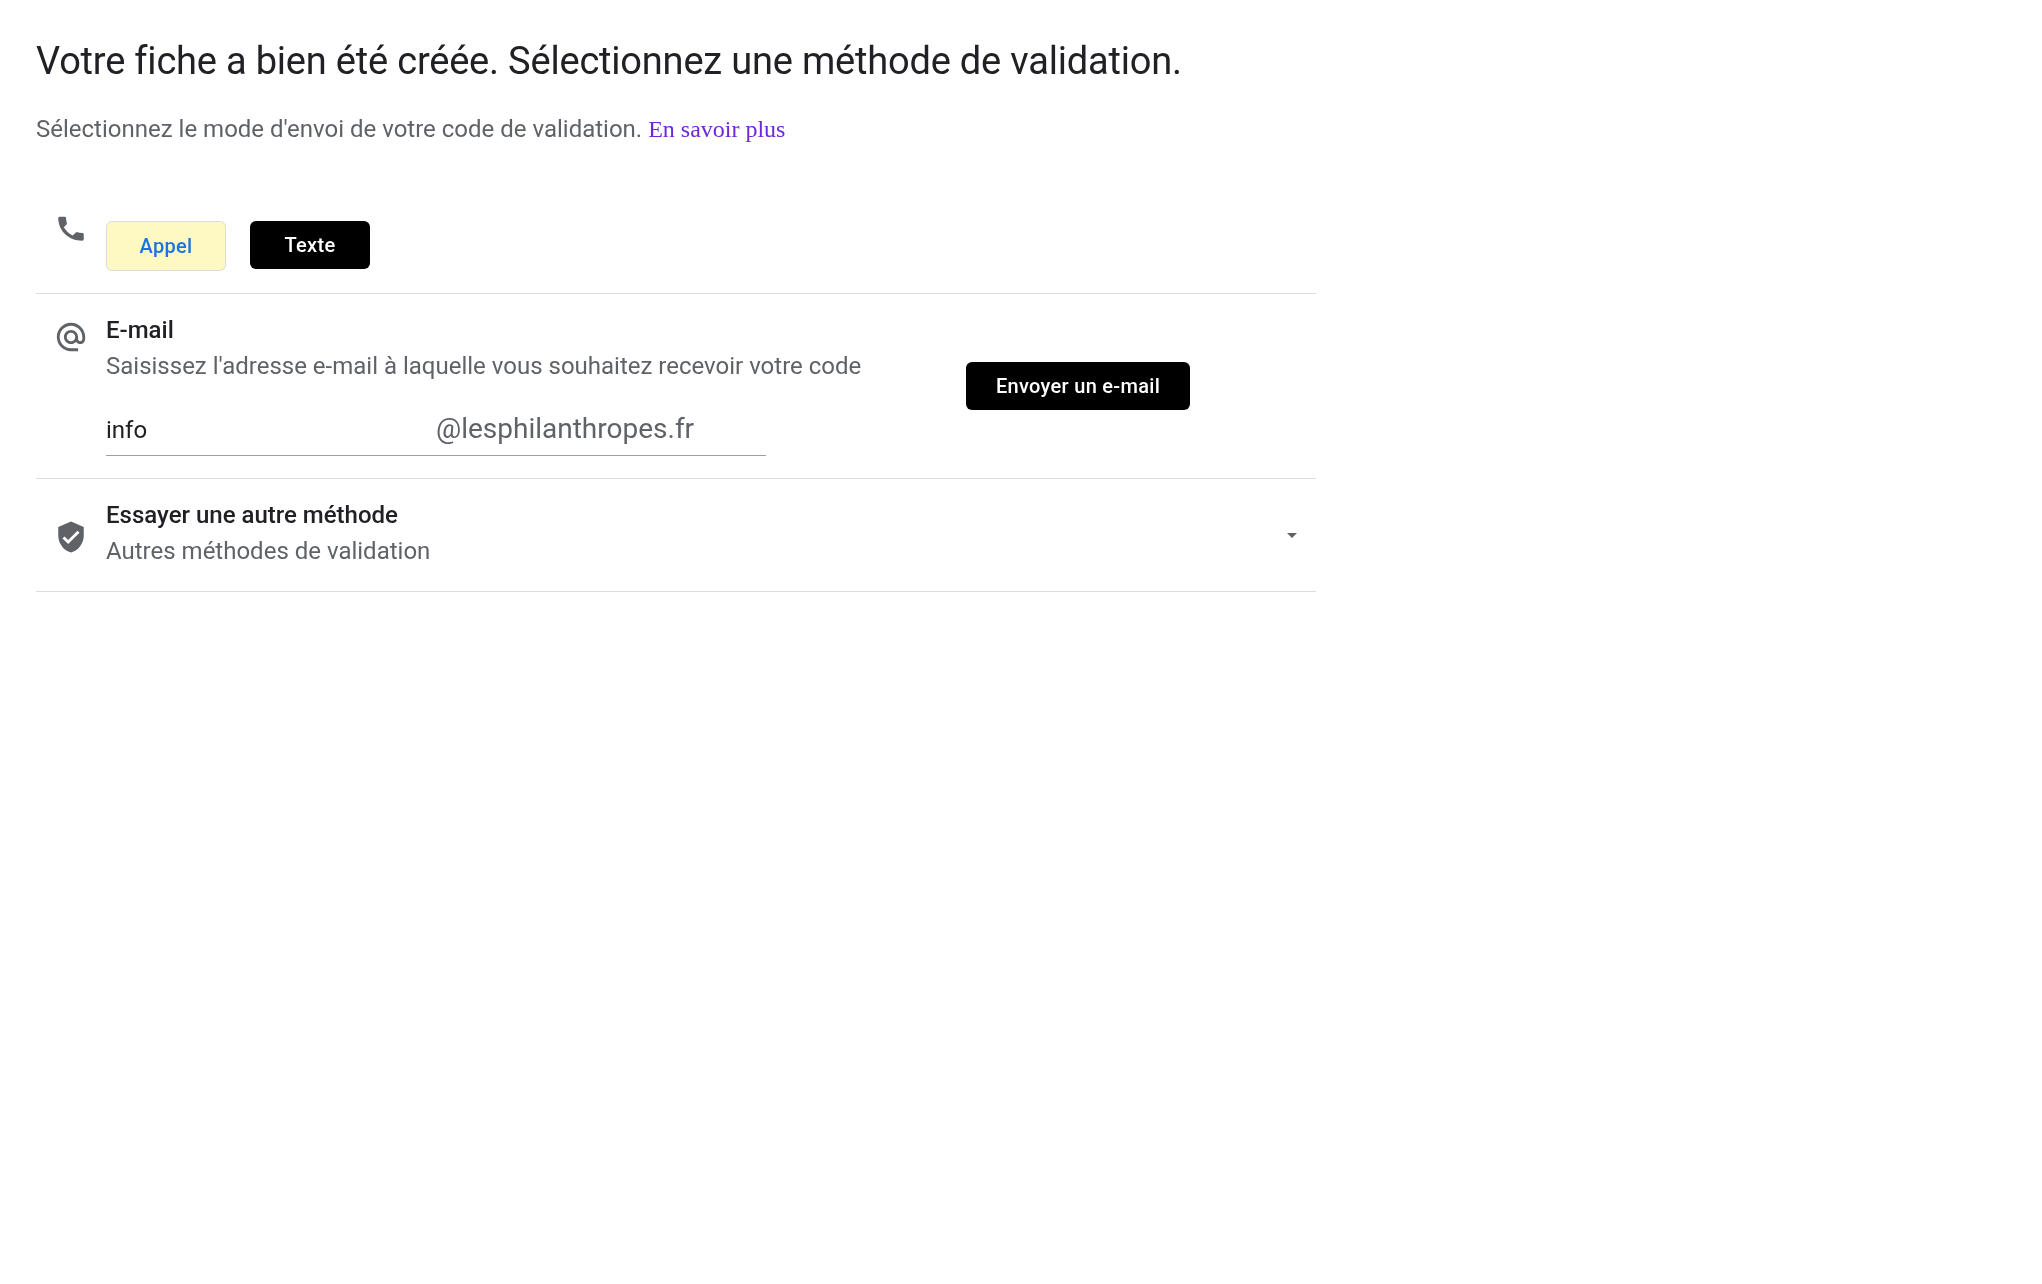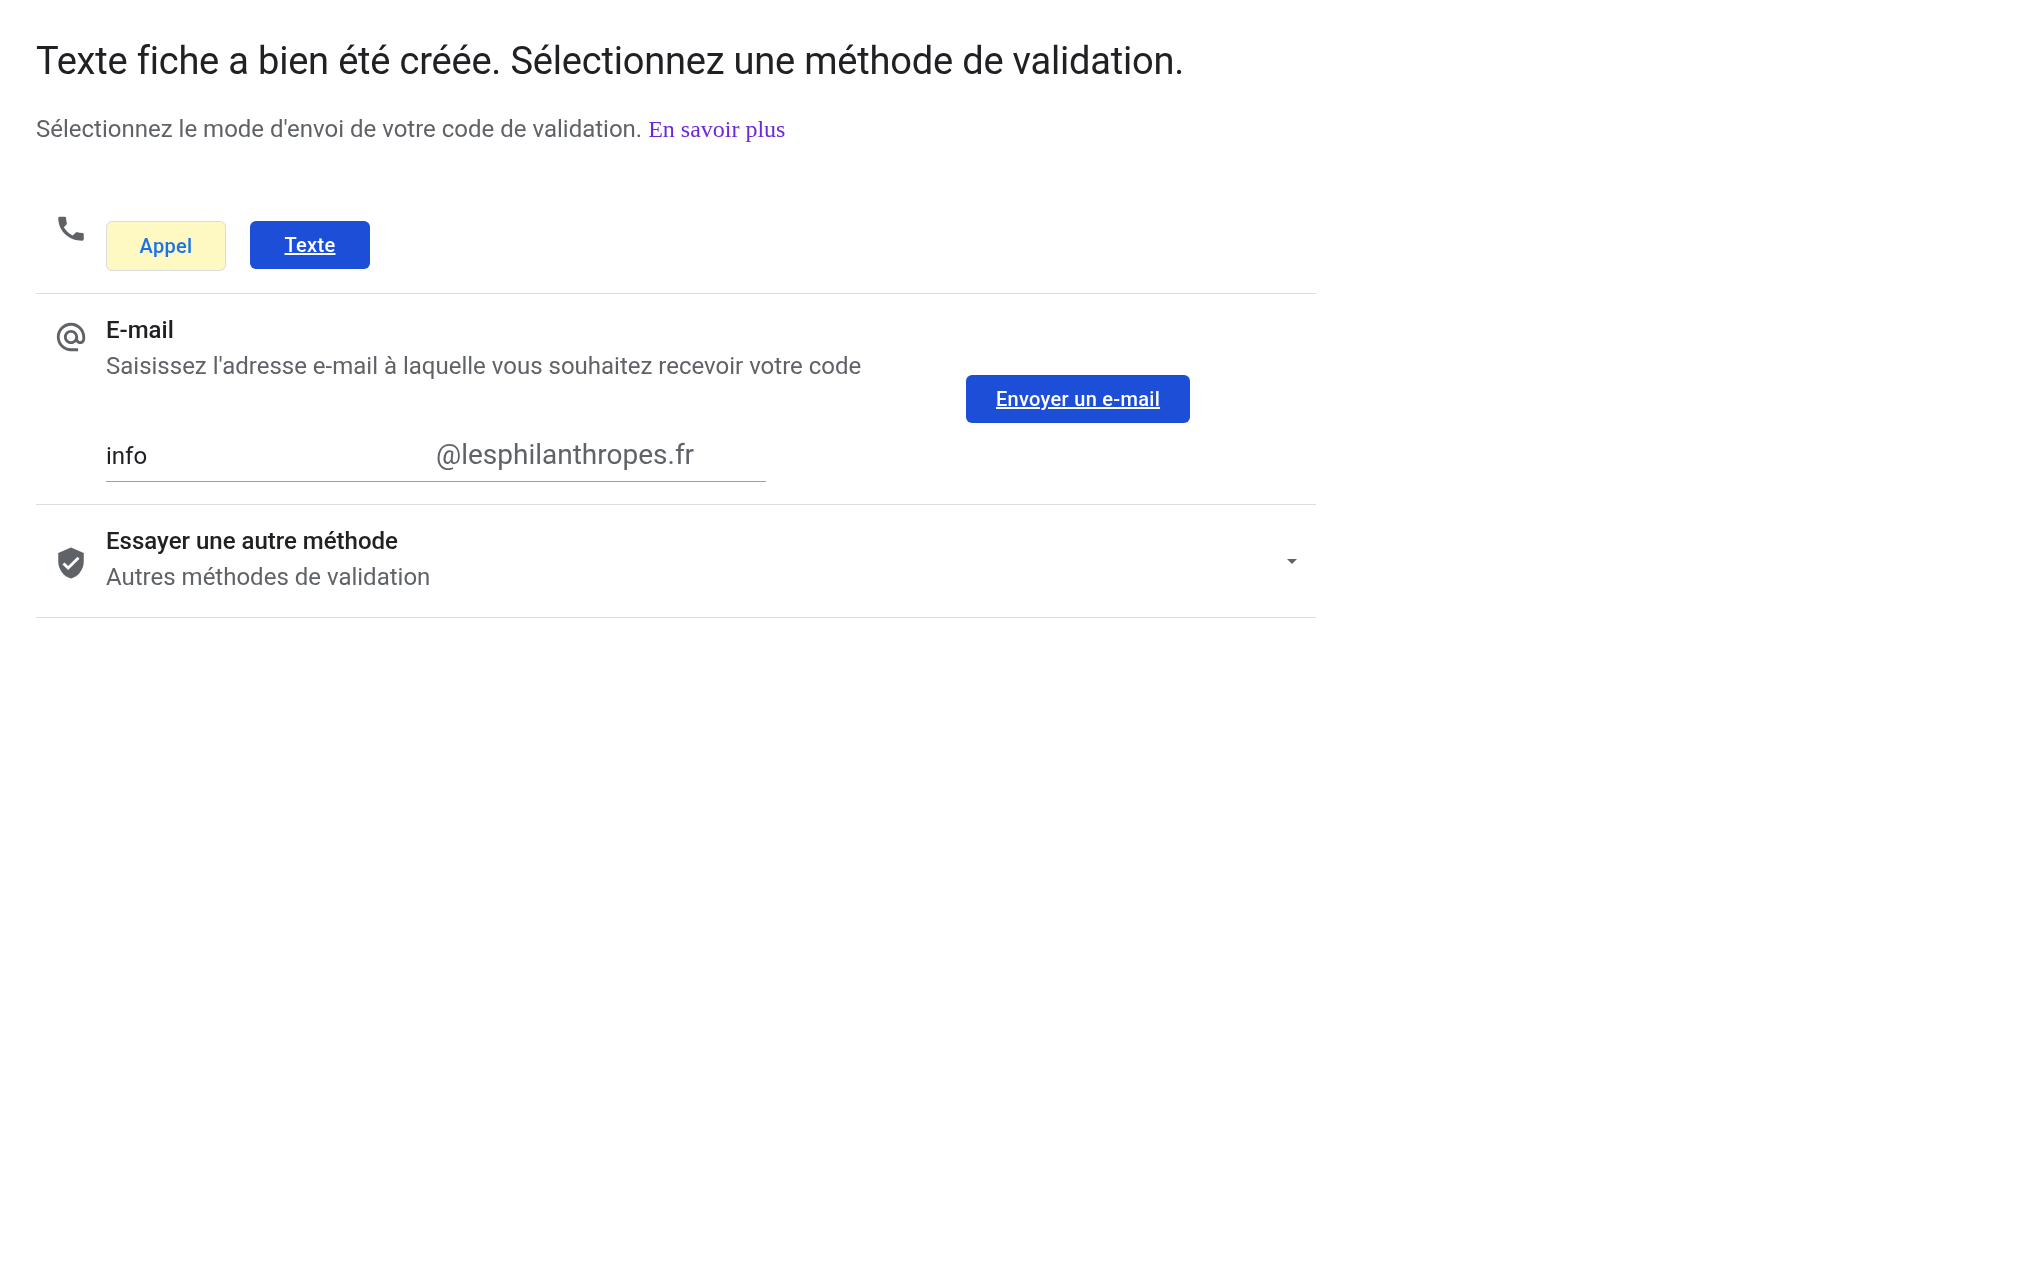--- a/index.html
+++ b/index.html
@@ -102,29 +102,28 @@
       border: none;
       min-width: 120px;
       letter-spacing: 0.3px;
     }
     .btn-outline {
       background: #fef9c3;
       color: #1a73e8;
       border: 1px solid #dadce0;
     }
     .btn-primary {
-      background: #1d4ed8;
+      background: #000000;
       color: #fff;
-      text-decoration: underline;
     }
     .email-input-line {
       display: flex;
       align-items: baseline;
       border-bottom: 1px solid #9e9e9e;
-      margin-top: 54px;
+      margin-top: 28px;
       padding-bottom: 10px;
       max-width: 660px;
     }
     .email-input {
       border: none;
       outline: none;
       font-size: 24px;
       font-family: inherit;
       color: #202124;
       width: 50%;
@@ -165,21 +164,21 @@
       max-width: 720px;
     }
     .email-section .text-col {
       max-width: 860px;
     }
   </style>
 </head>
 <body>
 
 <div class="container">
-  <h1 class="page-title">Texte fiche a bien été créée. Sélectionnez une méthode de validation.</h1>
+  <h1 class="page-title">Votre fiche a bien été créée. Sélectionnez une méthode de validation.</h1>
   <p class="subtitle">
     <span>Sélectionnez le mode d'envoi de votre code de validation. </span><a href="#" class="learn-more-link">En savoir plus</a>
   </p>
 
   <div class="option-row phone-section">
     <div class="icon-col">
       <svg viewBox="0 0 24 24">
           <path d="M6.62 10.79a15.053 15.053 0 006.59 6.59l2.2-2.2a1 1 0 011.02-.24c1.12.37 2.33.57 3.57.57a1 1 0 011 1V20a1 1 0 01-1 1C10.07 21 3 13.93 3 5a1 1 0 011-1h3.5a1 1 0 011 1c0 1.25.2 2.45.57 3.57a1 1 0 01-.24 1.02l-2.21 2.2z"></path>
         </svg>
     </div>

